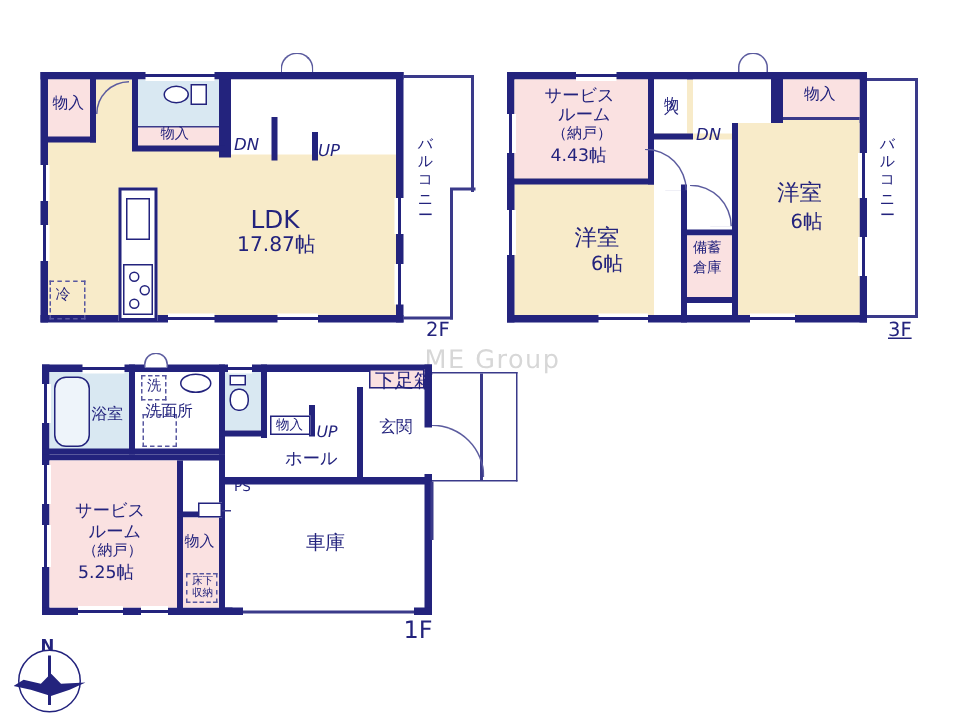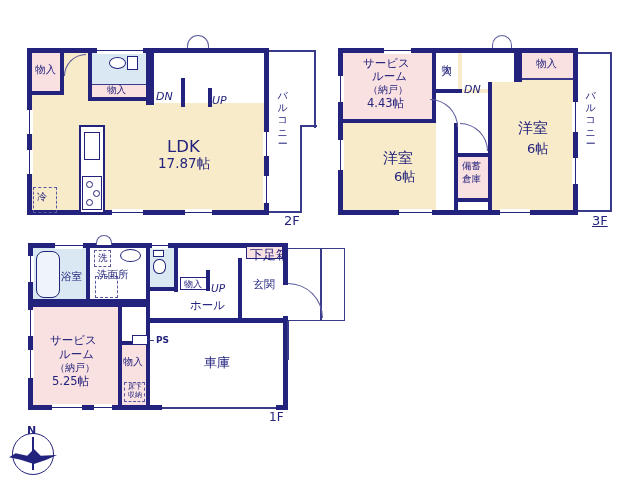--- a/index.html
+++ b/index.html
@@ -139,20 +139,21 @@
   <div class="t" style="left:536px;top:58px;font-size:10.5px;">物入</div>
   <div class="t" style="left:518px;top:120px;font-size:15px;">洋室</div>
   <div class="t" style="left:527px;top:142px;font-size:13px;">6帖</div>
   <div class="t" style="left:383px;top:150px;font-size:15px;">洋室</div>
   <div class="t" style="left:394px;top:170px;font-size:13px;">6帖</div>
   <div class="t" style="left:462px;top:161px;font-size:9.5px;">備蓄</div>
   <div class="t" style="left:462px;top:174px;font-size:9.5px;">倉庫</div>
   <div class="t vt" style="left:585px;top:84px;font-size:10px;">バルコニー</div>
   <div class="t" style="left:592px;top:214px;font-size:13px;text-decoration:underline;">3F</div>
 
+  <div class="t" style="left:283px;top:231px;font-size:17px;color:#d7d7d7;letter-spacing:1px;">ME Group</div>
 
   <div class="r wall" style="left:28px;top:243px;width:260px;height:5px;"></div>
   <div class="r wall" style="left:28px;top:243px;width:5px;height:167px;"></div>
   <div class="r wall" style="left:28px;top:405px;width:127px;height:5px;"></div>
   <div class="r wall" style="left:283px;top:243px;width:5px;height:42px;"></div>
   <div class="r wall" style="left:283px;top:316px;width:5px;height:94px;"></div>
 
   <div class="r blue" style="left:33px;top:248px;width:53px;height:53px;"></div>
   <div class="r" style="left:36px;top:251px;width:24px;height:47px;background:#eef4fa;border:1.5px solid #23237d;border-radius:8px;"></div>
   <div class="r wall" style="left:86px;top:243px;width:4px;height:60px;"></div>
@@ -207,29 +208,29 @@
   <div class="r winh" style="left:94px;top:404px;width:18px;height:7px;"></div>
 
   <div class="t" style="left:61px;top:271px;font-size:10.5px;">浴室</div>
   <div class="t" style="left:98px;top:253px;font-size:9.5px;">洗</div>
   <div class="t" style="left:97px;top:269px;font-size:10.5px;">洗面所</div>
   <div class="t it" style="left:211px;top:283px;font-size:10.5px;">UP</div>
   <div class="t" style="left:184px;top:279px;font-size:9px;">物入</div>
   <div class="t" style="left:190px;top:299px;font-size:11.5px;">ホール</div>
   <div class="t" style="left:250px;top:248px;font-size:13px;">下足箱</div>
   <div class="t" style="left:253px;top:279px;font-size:11px;">玄関</div>
-  <div class="t" style="left:156px;top:335px;font-size:9px;font-weight:bold;">PS</div>
+  <div class="t" style="left:156px;top:320px;font-size:9px;">PS</div>
   <div class="t" style="left:50px;top:334px;font-size:11.5px;">サービス</div>
   <div class="t" style="left:59px;top:348px;font-size:11.5px;">ルーム</div>
   <div class="t" style="left:55px;top:362px;font-size:10px;">（納戸）</div>
   <div class="t" style="left:52px;top:375px;font-size:11.5px;">5.25帖</div>
   <div class="t" style="left:123px;top:356px;font-size:10px;">物入</div>
   <div class="t" style="left:128px;top:384px;font-size:7px;">床下</div>
   <div class="t" style="left:128px;top:392px;font-size:7px;">収納</div>
   <div class="t" style="left:204px;top:356px;font-size:13px;">車庫</div>
-  <div class="t" style="left:269px;top:411px;font-size:12px;">1F</div>
+  <div class="t" style="left:269px;top:411px;font-size:16px;">1F</div>
 
   <div class="r" style="left:12px;top:433px;width:42px;height:42px;border:1.6px solid #23237d;border-radius:50%;"></div>
   <div class="r" style="left:32px;top:437px;width:1.5px;height:33px;background:#23237d;"></div>
   <div class="r" style="left:9px;top:449px;width:48px;height:15px;background:#23237d;clip-path:polygon(0% 55%,14% 28%,38% 45%,52% 0%,66% 45%,100% 40%,78% 72%,52% 100%,24% 72%);"></div>
   <div class="t" style="left:27px;top:425px;font-size:11px;font-weight:bold;">N</div>
 
 </div>
 
 </body></html>

